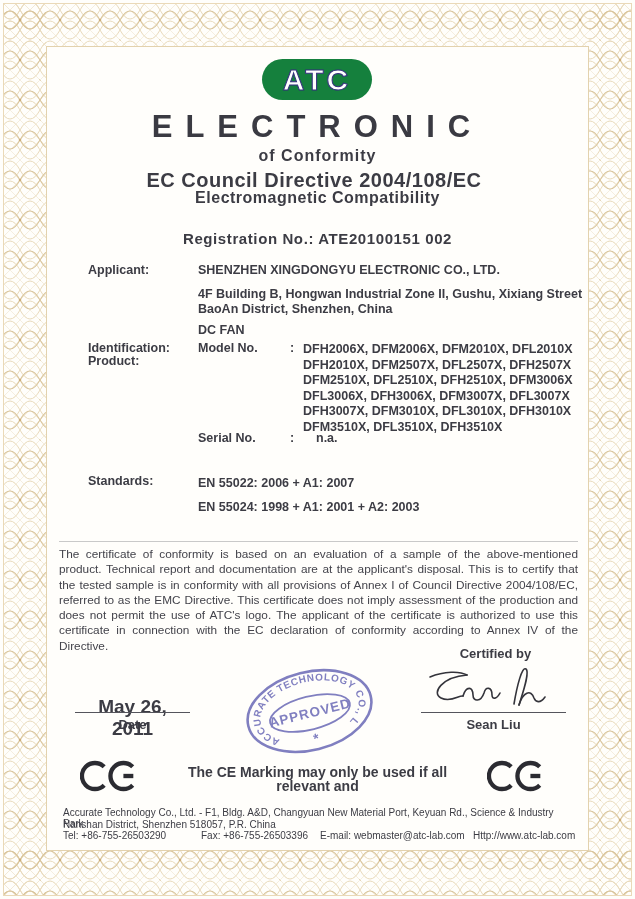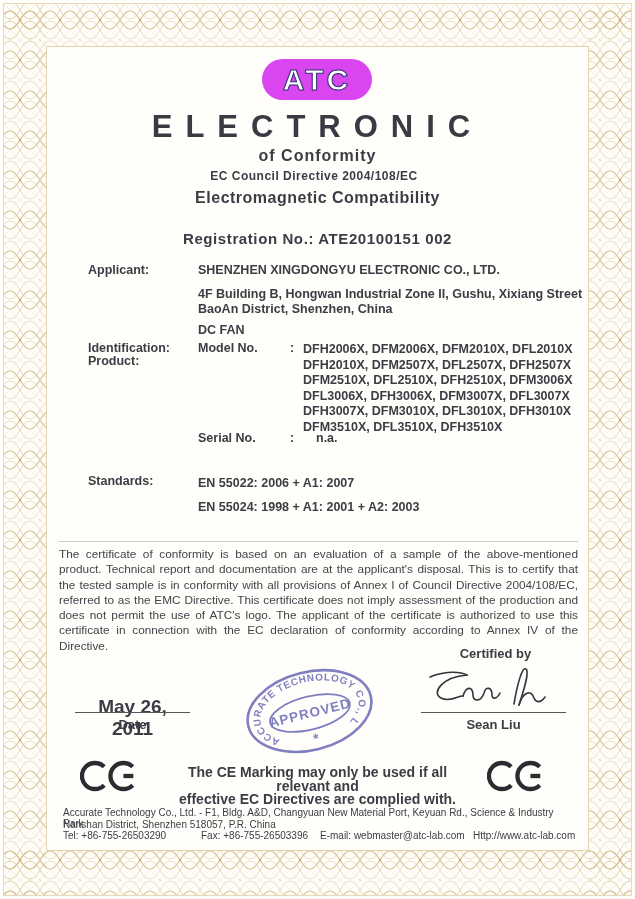--- a/index.html
+++ b/index.html
@@ -5,32 +5,32 @@
   html,body{margin:0;padding:0;background:#ffffff;}
   #page{
     position:relative;width:635px;height:899px;margin:0 auto;
     background:#fffefb;overflow:hidden;
     font-family:"Liberation Sans", sans-serif;color:#3c3c44;
   }
   .abs{position:absolute;}
   
   .logo-pill{
     left:262px;top:59px;width:110px;height:41px;border-radius:21px;
-    background:#d946ef;text-align:center;line-height:41px;
+    background:#15803d;text-align:center;line-height:41px;
     color:#ffffff;font-weight:bold;font-size:30px;letter-spacing:3px;
     -webkit-text-stroke:1px #33317c;
     text-shadow:0 0 1px #33317c;
   }
   
   .cert-title{
     left:6px;top:109px;width:623px;text-align:center;
     font-size:31px;font-weight:bold;letter-spacing:13px;color:#3a3a42;
   }
   .cert-sub{left:0;top:147px;width:635px;text-align:center;font-size:16px;font-weight:bold;letter-spacing:1px;}
-  .cert-dir{left:0;top:169px;width:628px;text-align:center;font-size:12px;font-weight:bold;letter-spacing:.5px;}
+  .cert-dir{left:0;top:169px;width:628px;text-align:center;font-size:20px;font-weight:bold;letter-spacing:.5px;}
   .cert-emc{left:0;top:189px;width:635px;text-align:center;font-size:16px;font-weight:bold;letter-spacing:.5px;}
   .reg-line{left:0;top:230px;width:635px;text-align:center;font-size:15px;font-weight:bold;letter-spacing:.6px;}
   
   .flabel{font-size:12.5px;font-weight:bold;}
   .fvalue{font-size:12.5px;font-weight:bold;}
   .addr{line-height:15px;}
   .model-lines div{line-height:15.6px;}
   .std-lines div{line-height:24px;}
   
   .rule{left:59px;top:541px;width:519px;height:1px;background:#c9c9c9;}
@@ -156,21 +156,20 @@
 
   <svg class="abs" style="left:80px;top:760px;" width="62" height="32" viewBox="0 0 100 50">
     <g fill="none" stroke="#2b2b31" stroke-width="7">
       <path d="M39 10.2 A21 21 0 1 0 39 39.8"></path>
       <path d="M85 10.2 A21 21 0 1 0 85 39.8"></path>
       <path d="M70 25 H 86"></path>
     </g>
   </svg>
   <div class="abs ce-note">
     <div>The CE Marking may only be used if all relevant and</div>
-    <div>effective EC Directives are complied with.</div>
   </div>
   <svg class="abs" style="left:487px;top:760px;" width="62" height="32" viewBox="0 0 100 50">
     <g fill="none" stroke="#2b2b31" stroke-width="7">
       <path d="M39 10.2 A21 21 0 1 0 39 39.8"></path>
       <path d="M85 10.2 A21 21 0 1 0 85 39.8"></path>
       <path d="M70 25 H 86"></path>
     </g>
   </svg>
 
   <div class="abs footer-line f1">Accurate Technology Co., Ltd. - F1, Bldg. A&amp;D, Changyuan New Material Port, Keyuan Rd., Science &amp; Industry Park</div>

